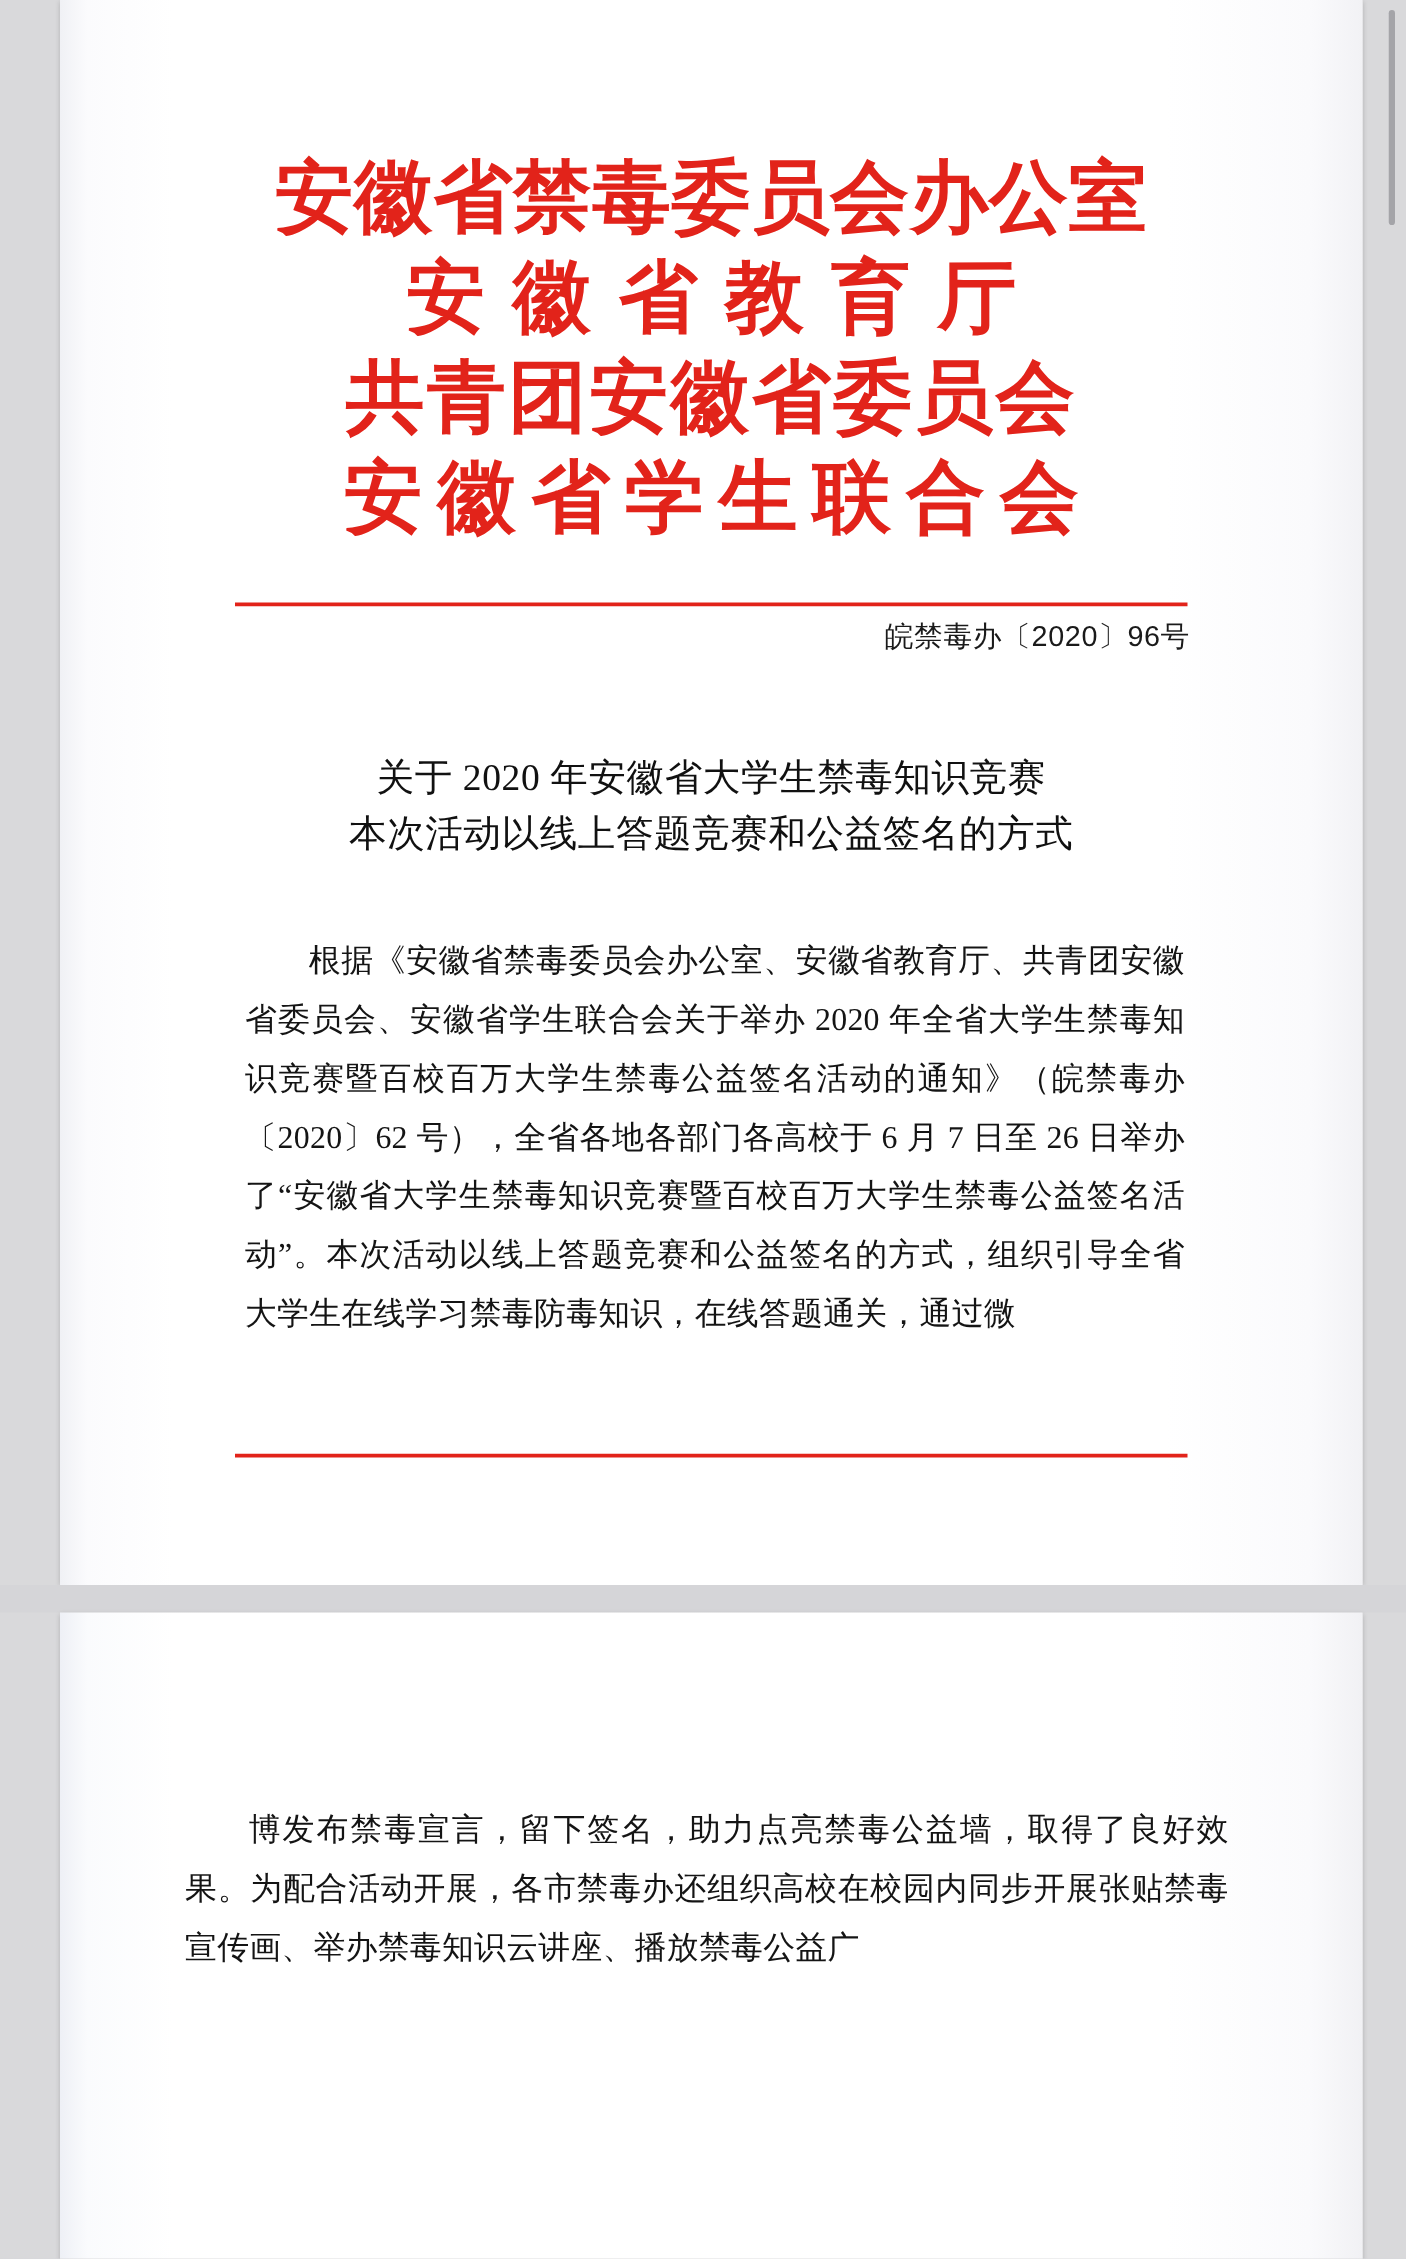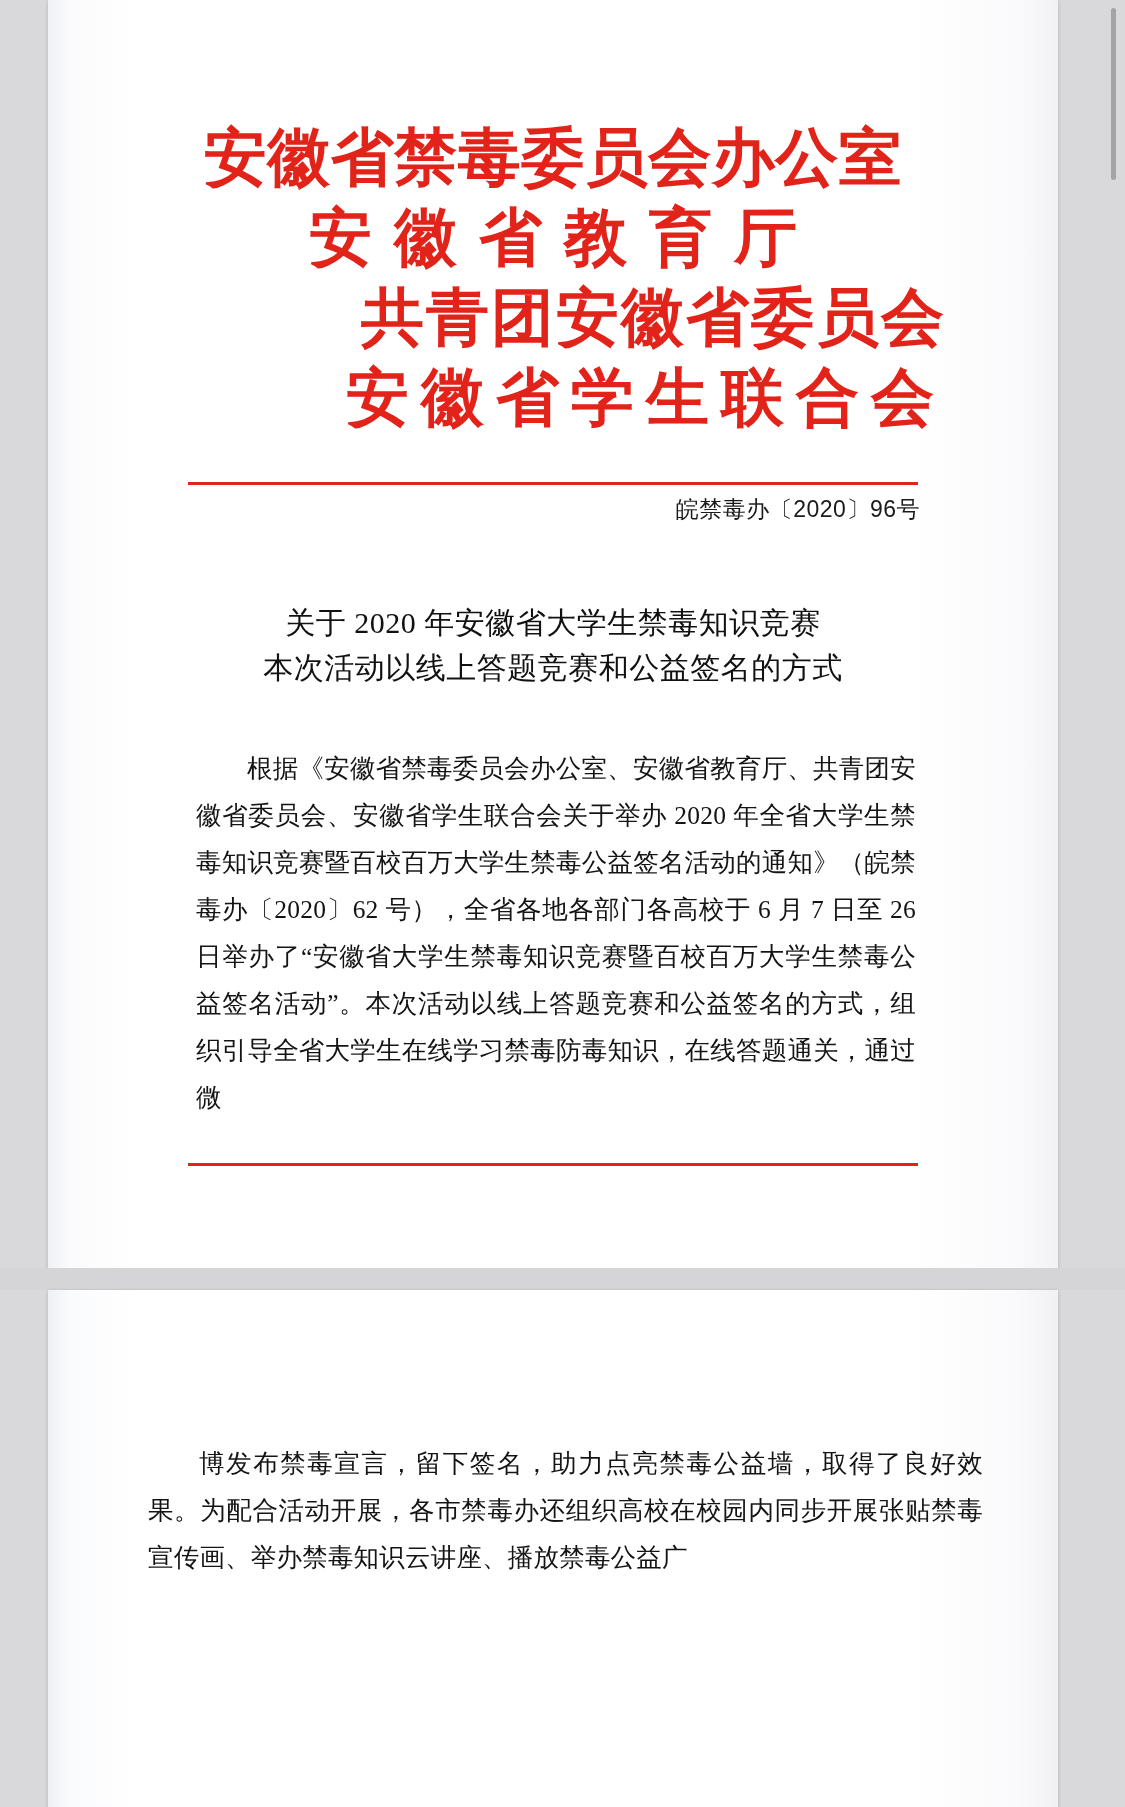--- a/index.html
+++ b/index.html
@@ -18,20 +18,21 @@
     height: 1807px;
     background: #d9d9db;
     overflow: hidden;
   }
 
   
   .page {
     position: absolute;
     background: #ffffff;
     box-shadow: 0 1px 4px rgba(0,0,0,0.18);
+    padding-left: 32px;
   }
 
   .page-1 {
     left: 48px;
     top: 0px;
     width: 1010px;
     height: 1268px;
     background: linear-gradient(to right,
         #f0f1f5 0px, #fbfbfd 22px, #ffffff 90px,
         #ffffff 85%, #fafafc 96%, #f2f2f5 100%);
@@ -61,22 +62,22 @@
     font-family: "Liberation Serif", serif;
     font-weight: bold;
     font-size: 63px;
     line-height: 80px;
     letter-spacing: 0px;
     white-space: nowrap;
   }
 
   .mast-line.spread-1 { letter-spacing: 0.5px; }
   .mast-line.spread-2 { letter-spacing: 22px; padding-left: 22px; }
-  .mast-line.spread-3 { letter-spacing: 2px; text-align: right; }
-  .mast-line.spread-4 { letter-spacing: 12px; padding-left: 12px; text-align: right; }
+  .mast-line.spread-3 { letter-spacing: 2px; }
+  .mast-line.spread-4 { letter-spacing: 12px; padding-left: 12px; }
 
   .red-rule-top {
     position: absolute;
     left: 140px;
     right: 140px;
     top: 482px;
     height: 3px;
     background: #e2231a;
   }
 

